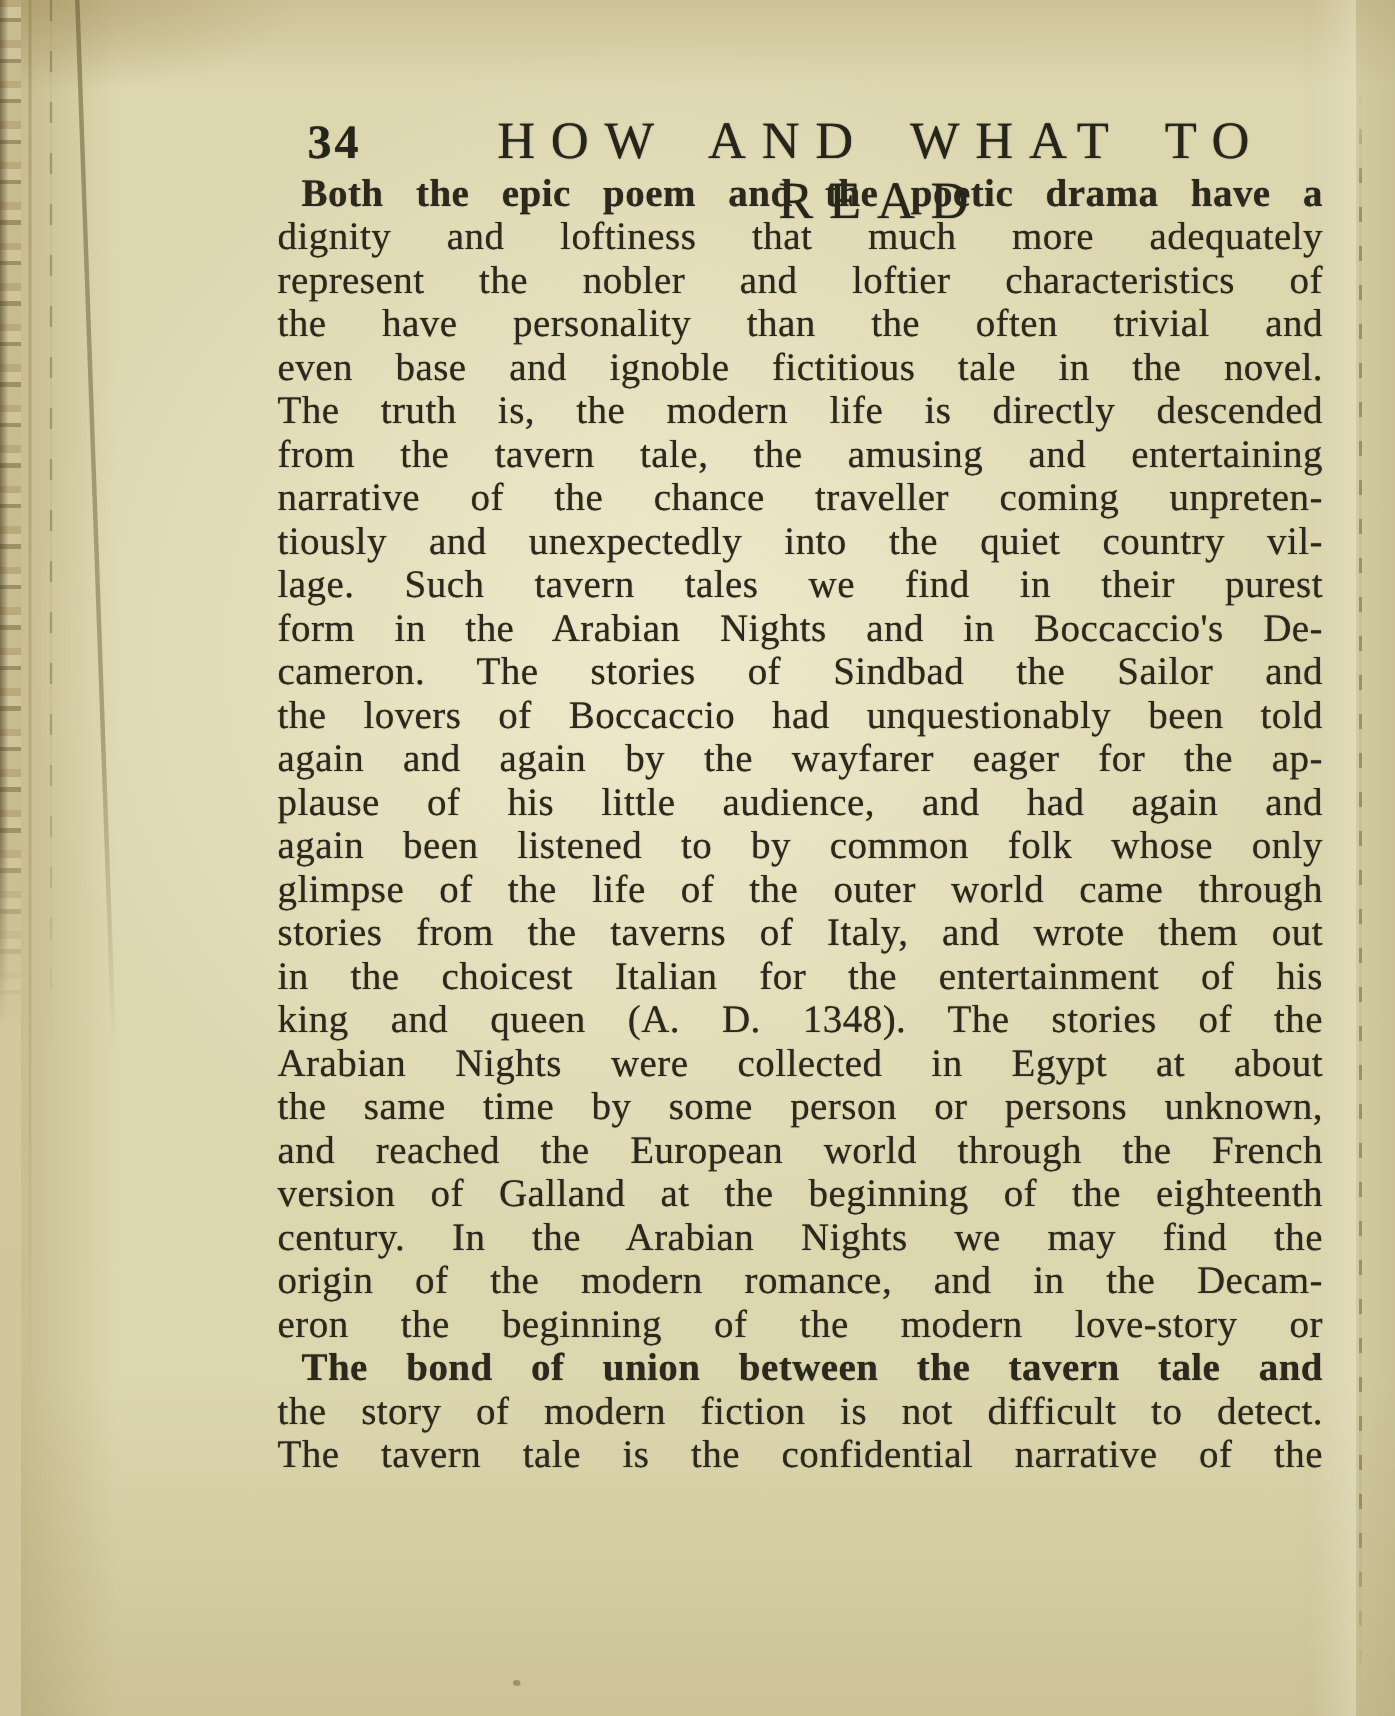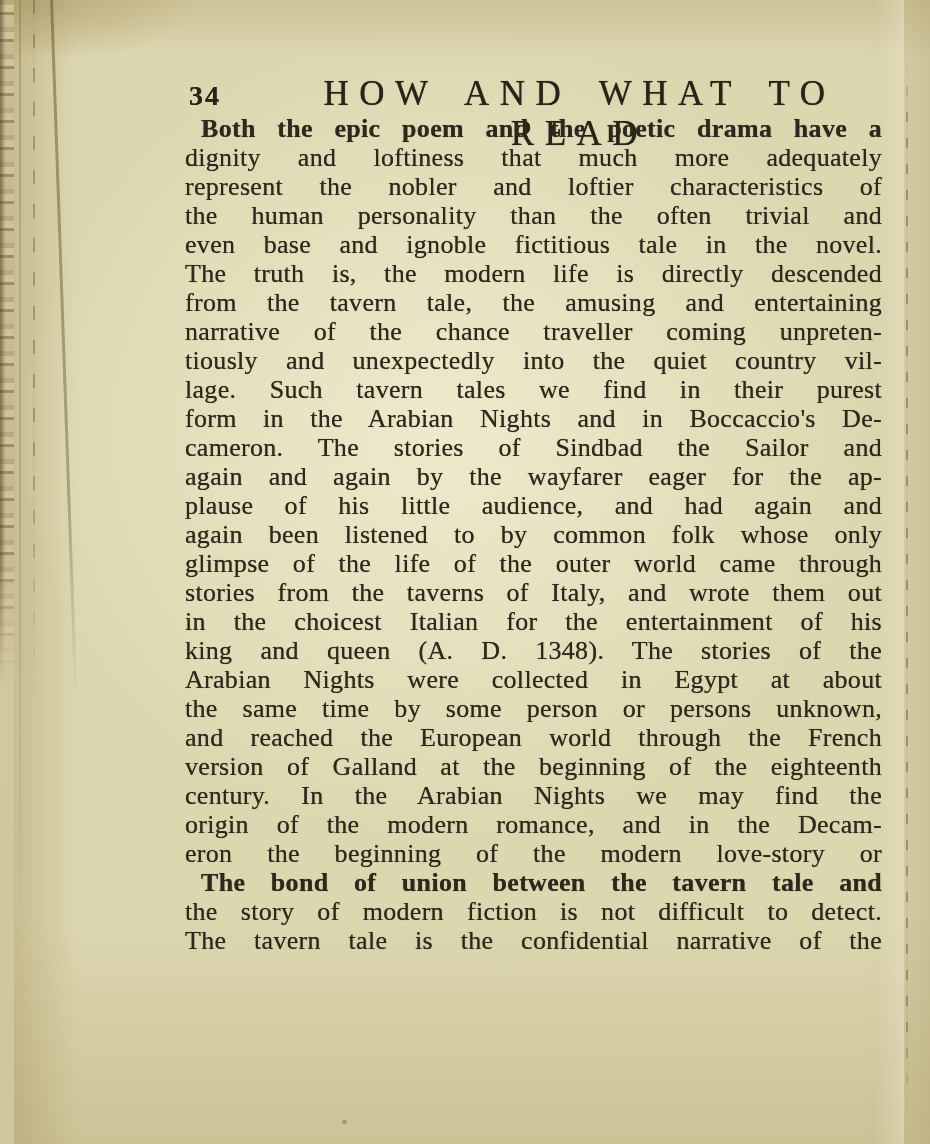--- a/index.html
+++ b/index.html
@@ -64,22 +64,23 @@
   .speck {
     position:absolute; left:328px; top:1120px; width:5px; height:4px;
     border-radius:50%; background:rgba(95,88,58,0.45);
   }
   
   .header {
     position:absolute; left:171px; top:74px; width:697px;
     display:flex; align-items:baseline; color:#26251b;
   }
   .pagenum {
-    width:88px; padding-left:4px; font-weight:bold; font-size:28px; letter-spacing:2px;
+    width:88px; padding-left:4px; font-weight:bold; font-size:32px; letter-spacing:2px;
     text-shadow:0 0 0.6px rgba(38,37,27,0.8);
+    margin-left:16px;
   }
   .title {
     flex:1; text-align:center; font-size:35px; letter-spacing:0.30em; word-spacing:0.25em;
     text-shadow:0 0 0.8px rgba(38,37,27,0.9);
   }
   
   .textblock {
     position:absolute; left:171px; top:114px; width:697px;
     font-size:26px; line-height:29px; color:#2b291e;
     text-shadow:0 0 0.7px rgba(43,41,30,0.75);
@@ -107,29 +108,30 @@
     <div class="header">
       <span class="pagenum">34</span>
       <span class="title">HOW AND WHAT TO READ</span>
     </div>
 
     <div class="textblock">
         <div class="paragraph">
           <div class="line indent">Both the epic poem and the poetic drama have a</div>
           <div class="line">dignity and loftiness that much more adequately</div>
           <div class="line">represent the nobler and loftier characteristics of</div>
-          <div class="line">the human personality than the often trivial and</div>
+          <div class="line">the have personality than the often trivial and</div>
           <div class="line">even base and ignoble fictitious tale in the novel.</div>
           <div class="line">The truth is, the modern life is directly descended</div>
           <div class="line">from the tavern tale, the amusing and entertaining</div>
           <div class="line">narrative of the chance traveller coming unpreten-</div>
           <div class="line">tiously and unexpectedly into the quiet country vil-</div>
           <div class="line">lage.  Such tavern tales we find in their purest</div>
           <div class="line">form in the Arabian Nights and in Boccaccio's De-</div>
           <div class="line">cameron.  The stories of Sindbad the Sailor and</div>
+          <div class="line">the lovers of Boccaccio had unquestionably been told</div>
           <div class="line">again and again by the wayfarer eager for the ap-</div>
           <div class="line">plause of his little audience, and had again and</div>
           <div class="line">again been listened to by common folk whose only</div>
           <div class="line">glimpse of the life of the outer world came through</div>
           <div class="line">stories from the taverns of Italy, and wrote them out</div>
           <div class="line">in the choicest Italian for the entertainment of his</div>
           <div class="line">king and queen (A. D. 1348).  The stories of the</div>
           <div class="line">Arabian Nights were collected in Egypt at about</div>
           <div class="line">the same time by some person or persons unknown,</div>
           <div class="line">and reached the European world through the French</div>

